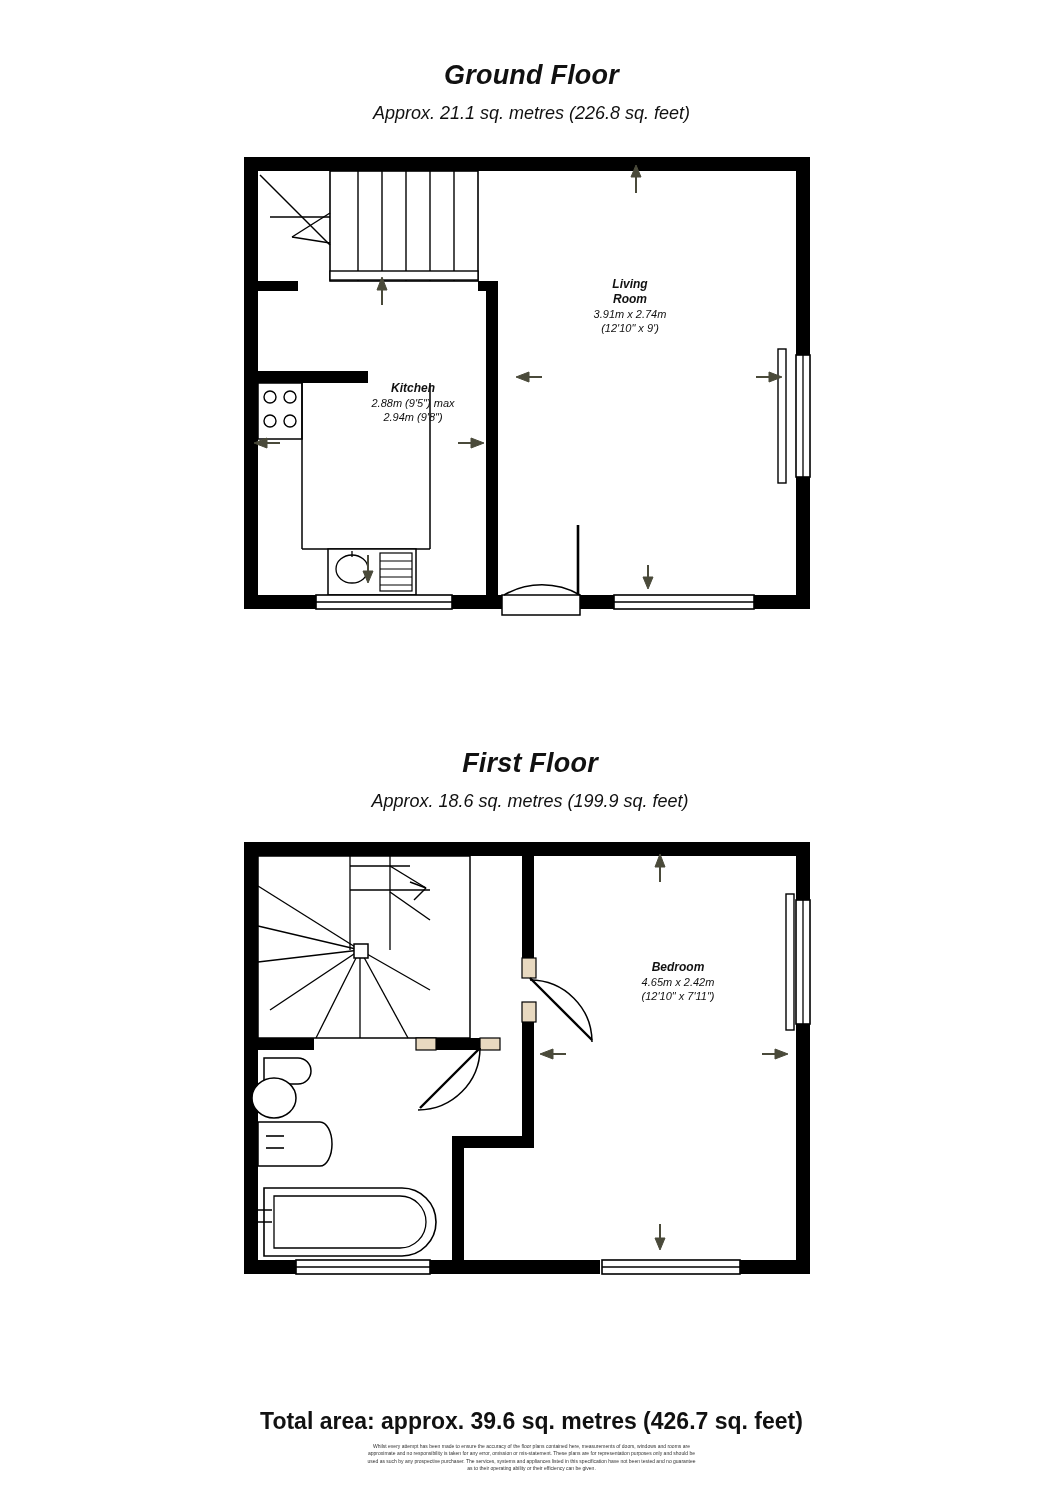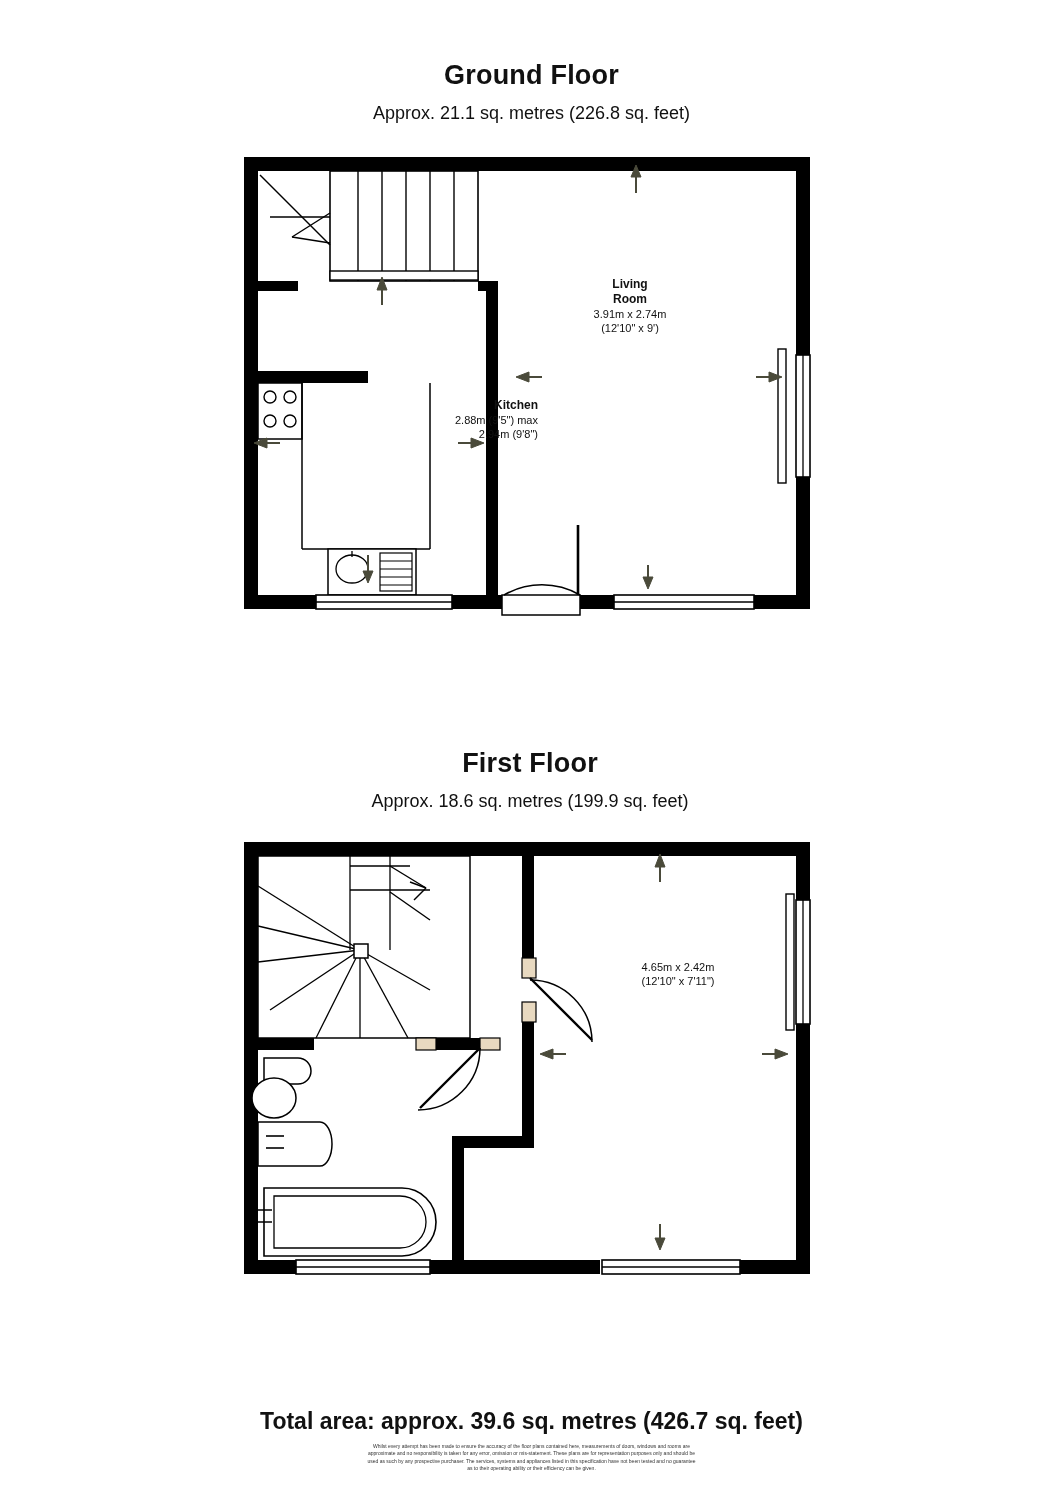--- a/index.html
+++ b/index.html
@@ -21,20 +21,21 @@
     font-weight: bold;
     letter-spacing: 0.2px;
   }
   .floor-sub {
     text-align: center;
     font-size: 18px;
     margin-top: 12px;
   }
   .plan {
     position: absolute;
+    font-style: italic;
   }
   .total {
     position: absolute;
     width: 100%;
     text-align: center;
     font-size: 23px;
     font-weight: bold;
   }
   .disclaimer {
     position: absolute;
@@ -199,21 +200,21 @@
     </g>
   </svg>
 
   <div class="lbl" style="left:280px; top:132px; width:240px;">
     <div class="name">Living</div>
     <div class="name">Room</div>
     <div class="dim">3.91m x 2.74m</div>
     <div class="dim">(12'10" x 9')</div>
   </div>
 
-  <div class="lbl" style="left:58px; top:253px; width:250px;text-align:right;">
+  <div class="lbl" style="left:58px; top:236px; width:250px;">
     <div class="name">Kitchen</div>
     <div class="dim">2.88m (9'5") max</div>
     <div class="dim">2.94m (9'8")</div>
   </div>
 </div>
 
 <div class="plan" style="left:0; top:748px; width:1060px;">
   <div class="floor-title">First Floor</div>
   <div class="floor-sub">Approx.  18.6 sq. metres (199.9 sq. feet)</div>
 </div>
@@ -322,19 +323,20 @@
           <polygon points="558,224 545,219 545,229"></polygon>
         </g>
       <g>
           <line x1="430" y1="394" x2="430" y2="412" stroke-width="2"></line>
           <polygon points="430,420 425,408 435,408"></polygon>
         </g>
     </g>
   </svg>
 
   <div class="lbl" style="left:310px; top:130px; width:276px;">
+    <div class="name">Bedroom</div>
     <div class="dim">4.65m x 2.42m</div>
     <div class="dim">(12'10" x 7'11")</div>
   </div>
 </div>
 
 <div class="total" style="top:1408px;">Total area: approx.  39.6 sq. metres (426.7 sq. feet)</div>
 <div class="disclaimer" style="top:1443px; left:50%; transform:translateX(-50%); width:330px;">Whilst every attempt has been made to ensure the accuracy of the floor plans contained here, measurements of doors, windows and rooms are approximate and no responsibility is taken for any error, omission or mis-statement. These plans are for representation purposes only and should be used as such by any prospective purchaser. The services, systems and appliances listed in this specification have not been tested and no guarantee as to their operating ability or their efficiency can be given.</div>
 
 </body></html>

